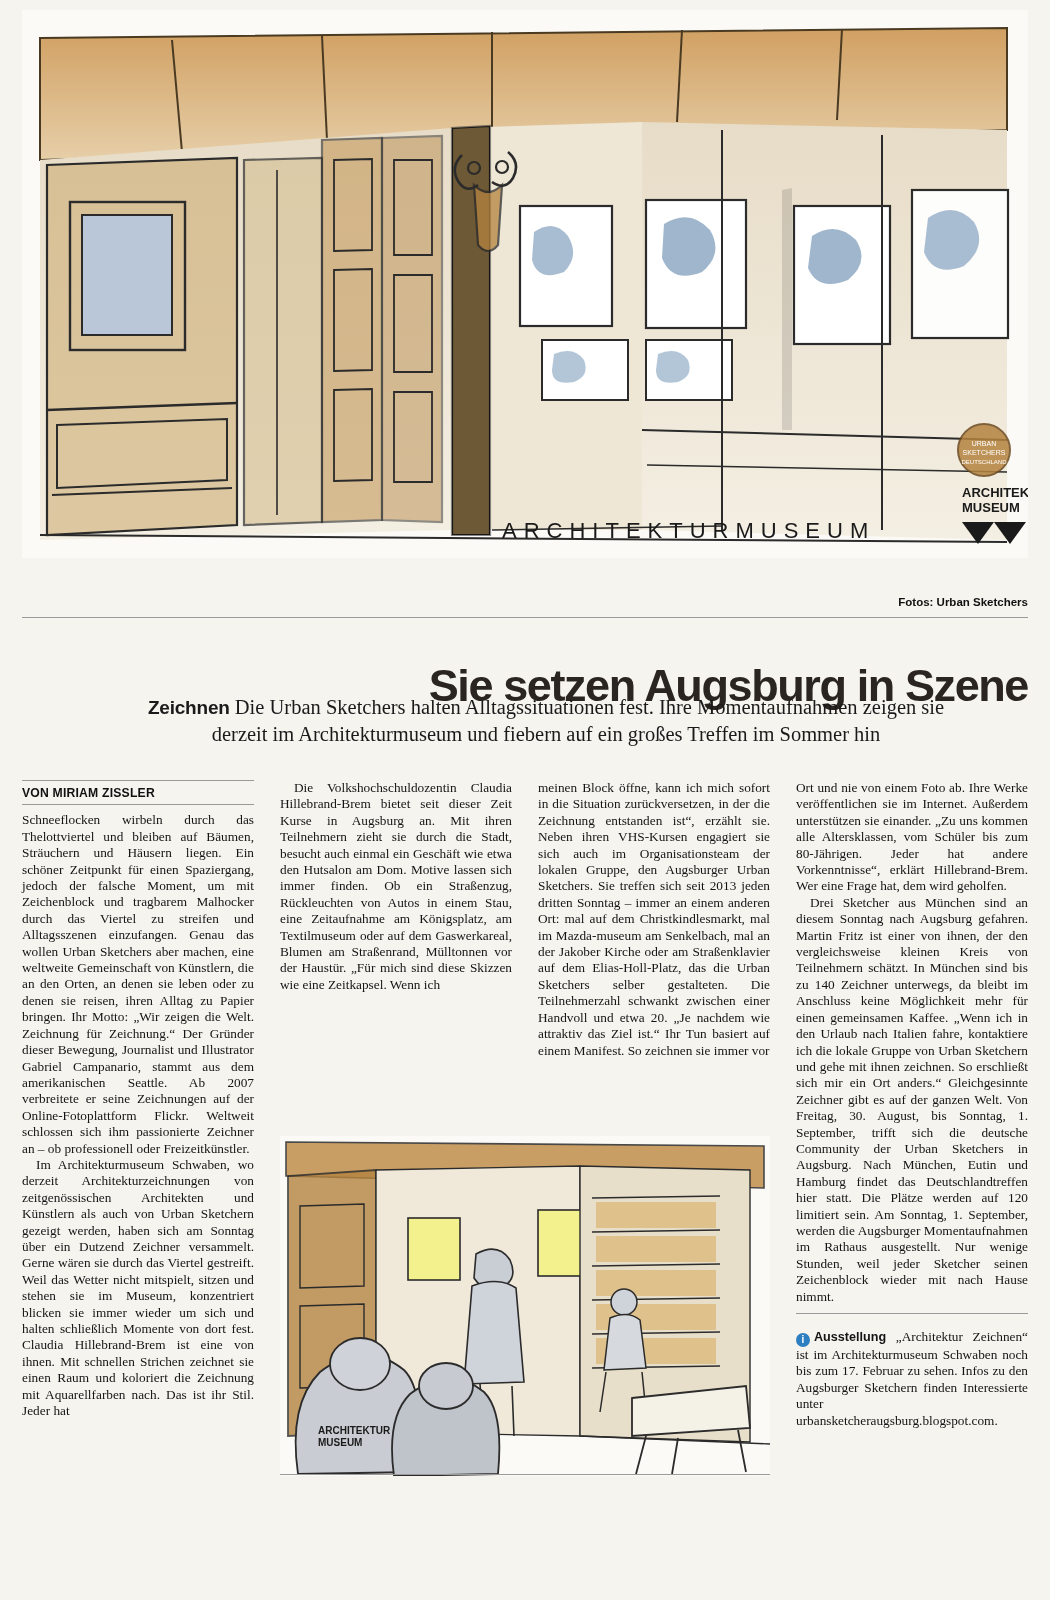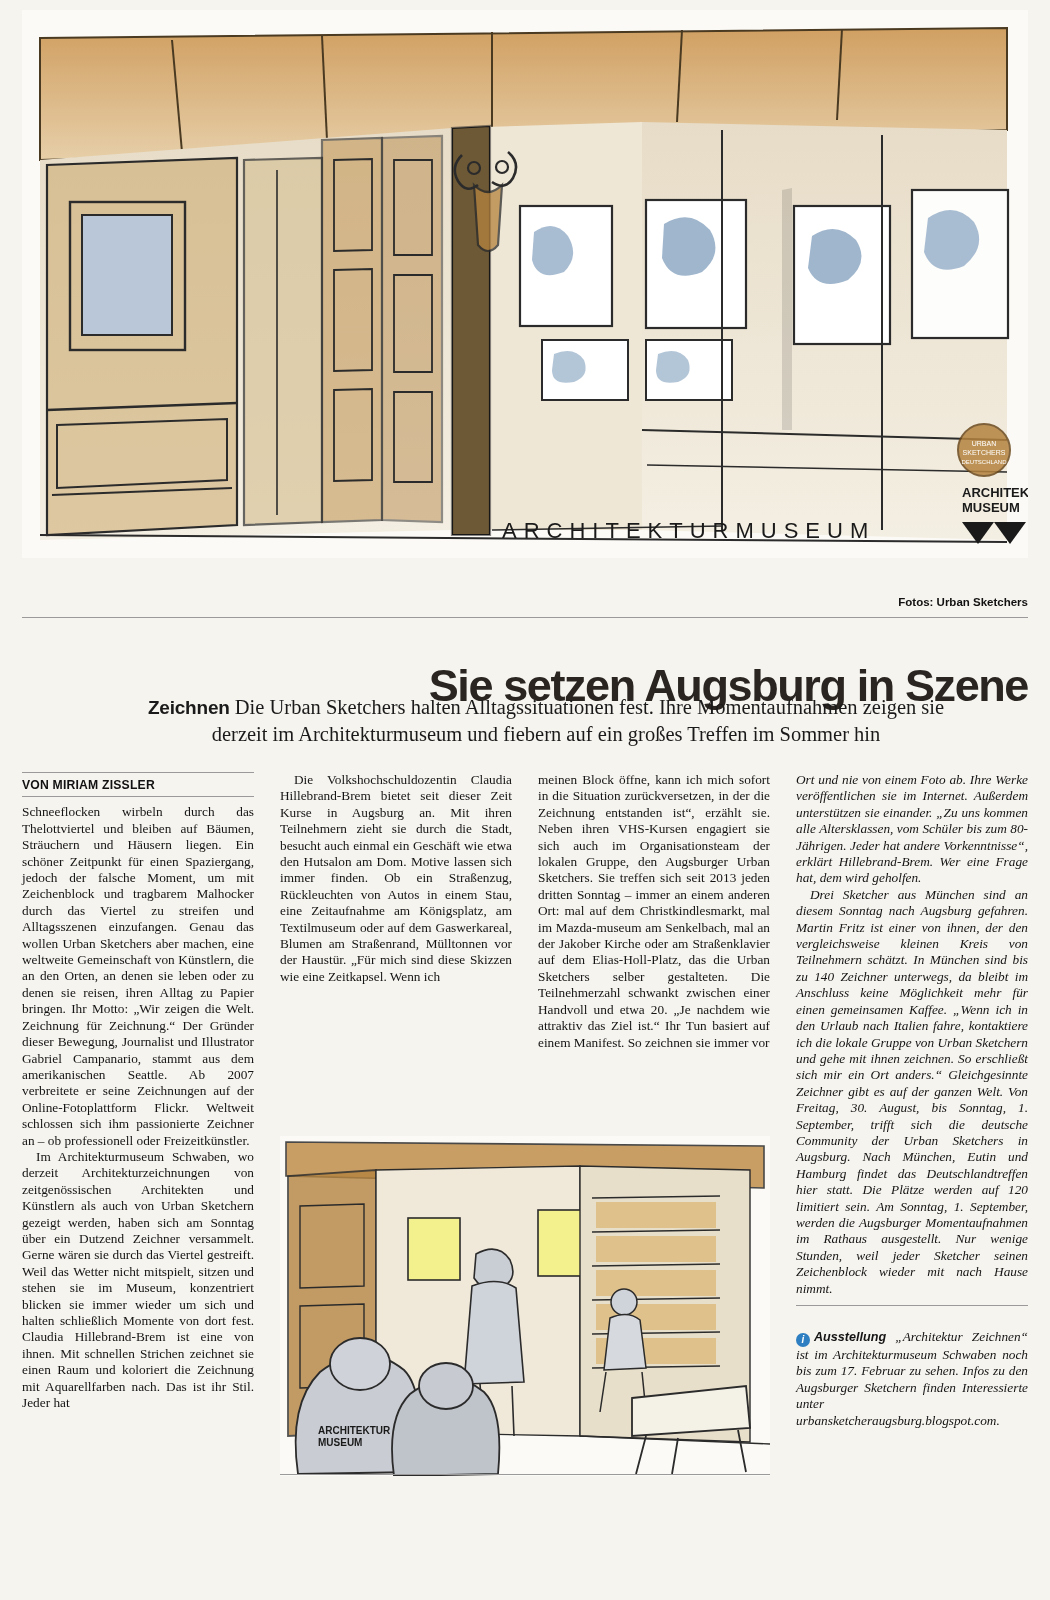--- a/index.html
+++ b/index.html
@@ -101,34 +101,34 @@
   
   .cols {
     position: absolute;
     left: 22px;
     top: 768px;
     width: 1006px;
     height: 820px;
   }
   .col {
     position: absolute;
-    top: 4px;
+    top: 12px;
     width: 232px;
     font-size: 13.3px;
     line-height: 16.4px;
     text-align: justify;
     hyphens: auto;
     color: #141414;
   }
   .col p { margin: 0; text-indent: 14px; }
   .col p.noindent { text-indent: 0; }
   .c1 { left: 0; }
   .c2 { left: 258px; }
   .c3 { left: 516px; }
-  .c4 { left: 774px; font-style: italic; }
+  .c4 { left: 774px; }
 
   .byline-rule-top {
     border-top: 1px solid #9a9a9a;
     margin-bottom: 4px;
   }
   .byline {
     font-family: "Liberation Sans", sans-serif;
     font-size: 12.2px;
     font-weight: bold;
     letter-spacing: 0.2px;
@@ -164,21 +164,21 @@
   }
   .inline-rule {
     position: absolute;
     left: 258px;
     top: 706px;
     width: 490px;
     border-top: 1px solid #9a9a9a;
   }
 
   .infobox {
-    margin-top: 23px;
+    margin-top: 15px;
     font-size: 13.3px;
     line-height: 16.4px;
     text-align: justify;
   }
   .infobox .bullet {
     display: inline-block;
     width: 14px; height: 14px;
     border-radius: 50%;
     background: #2d7fc1;
     color: #fff;

